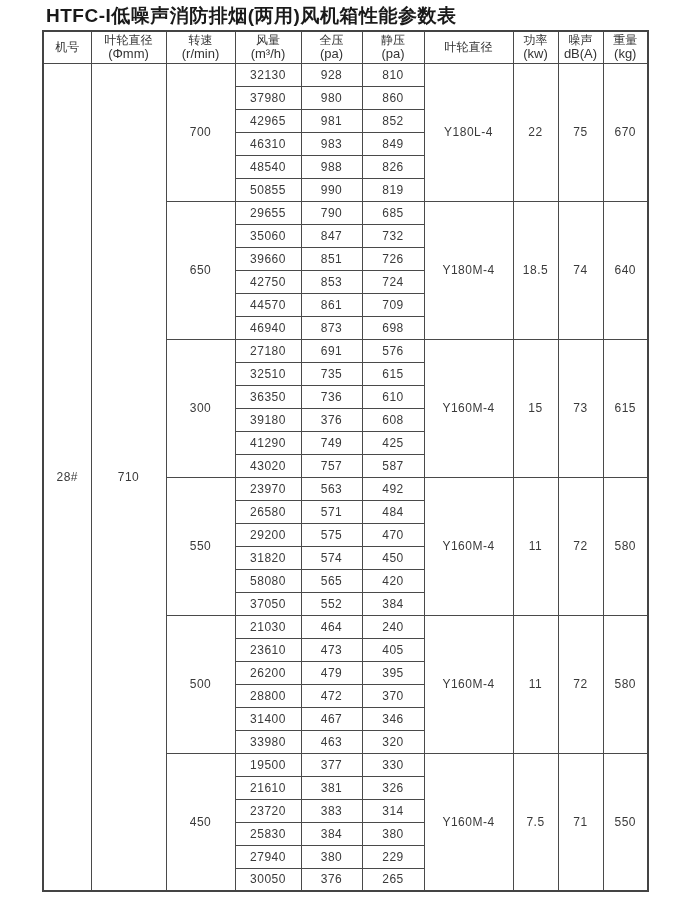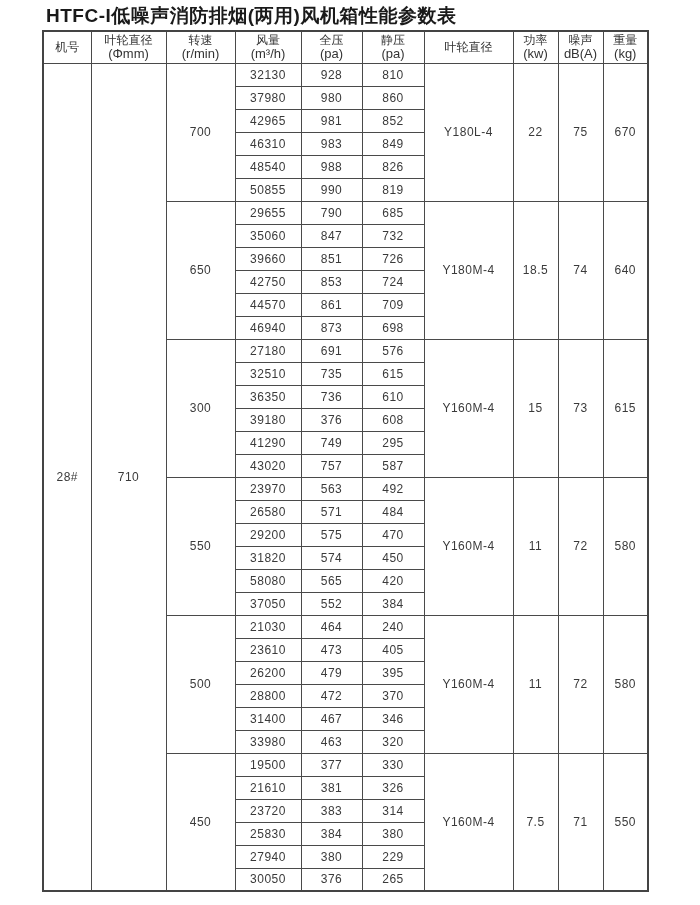--- a/index.html
+++ b/index.html
@@ -217,21 +217,21 @@
           <td class="num">610</td>
         </tr>
         <tr>
           <td class="num">39180</td>
           <td class="num">376</td>
           <td class="num">608</td>
         </tr>
         <tr>
           <td class="num">41290</td>
           <td class="num">749</td>
-          <td class="num">295</td>
+          <td class="num">425</td>
         </tr>
         <tr>
           <td class="num">43020</td>
           <td class="num">757</td>
           <td class="num">587</td>
         </tr>
         <tr>
           <td class="num" rowspan="6">550</td>
           <td class="num">23970</td>
           <td class="num">563</td>

